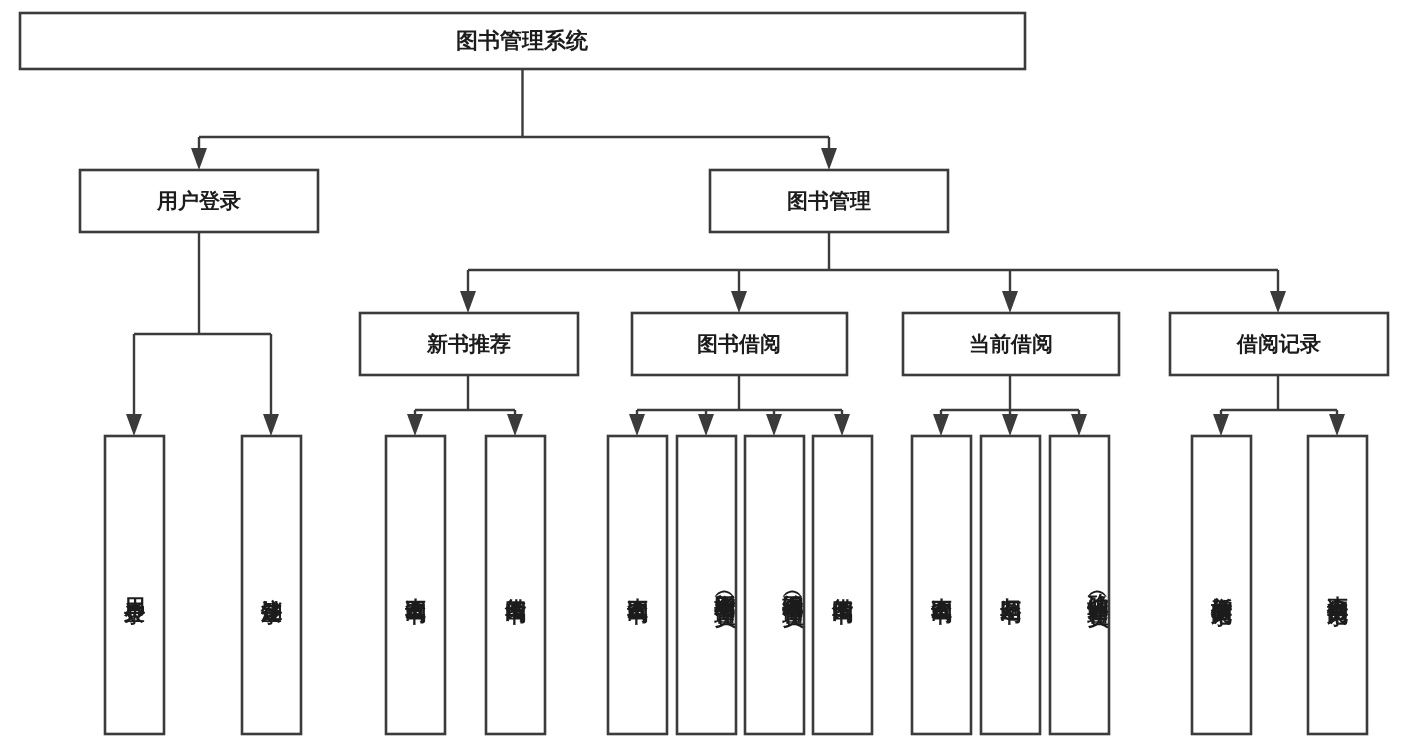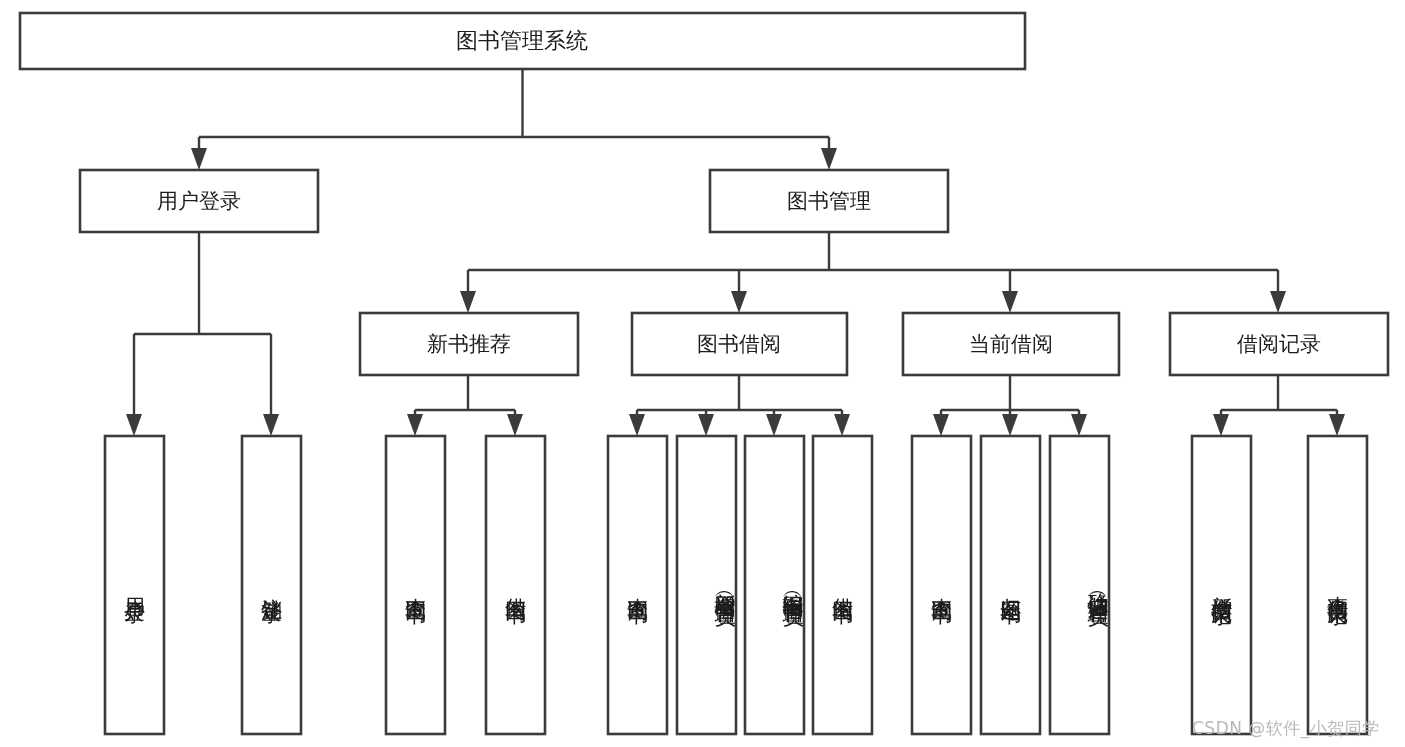--- a/index.html
+++ b/index.html
@@ -11,20 +11,21 @@
     width: 1405px;
     height: 747px;
     font-family: "DejaVu Sans", "Liberation Sans", sans-serif;
     overflow: hidden;
   }
   #diagram-root {
     position: relative;
     width: 1405px;
     height: 747px;
     background: #ffffff;
+    font-weight: bold;
   }
   svg.canvas {
     position: absolute;
     left: 0;
     top: 0;
     width: 1405px;
     height: 747px;
     display: block;
   }
   .node-box {
@@ -220,14 +221,13 @@
   <div class="leaf-label" style="left:745px; top:436px; width:59px; height:298px; display:flex; align-items:flex-start; justify-content:center;">编辑图书（管理员）</div>
   <div class="leaf-label" style="left:813px; top:436px; width:59px; height:298px; display:flex; align-items:center; justify-content:center;">借阅图书</div>
 
   <div class="leaf-label" style="left:912px; top:436px; width:59px; height:298px; display:flex; align-items:center; justify-content:center;">查询图书</div>
   <div class="leaf-label" style="left:981px; top:436px; width:59px; height:298px; display:flex; align-items:center; justify-content:center;">归还图书</div>
   <div class="leaf-label" style="left:1050px; top:436px; width:59px; height:298px; display:flex; align-items:flex-start; justify-content:center;">确认归还（管理员）</div>
 
   <div class="leaf-label" style="left:1192px; top:436px; width:59px; height:298px; display:flex; align-items:center; justify-content:center;">新增借阅记录</div>
   <div class="leaf-label" style="left:1308px; top:436px; width:59px; height:298px; display:flex; align-items:center; justify-content:center;">查询借阅记录</div>
 
-  <div class="watermark" style="left:1192px; top:717px;">CSDN @软件_小贺同学</div>
 </div>
 
 </body></html>

